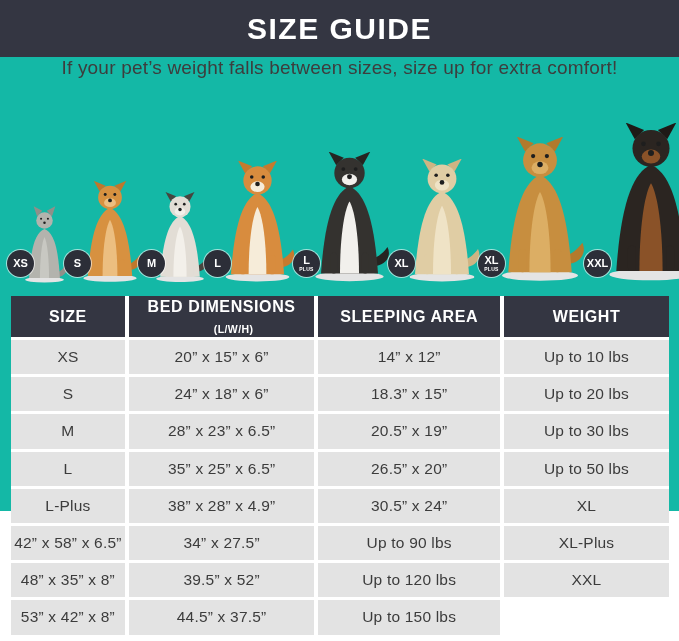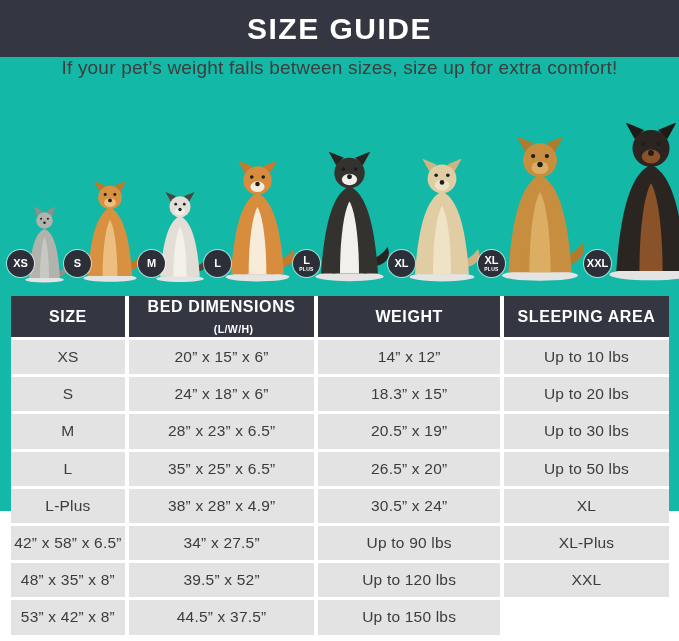--- a/index.html
+++ b/index.html
@@ -215,24 +215,24 @@
 
   <div class="size-table">
     <div class="th">
       <span class="h-main">SIZE</span>
     </div>
     <div class="th">
       <span class="h-main">BED DIMENSIONS</span>
       <span class="h-sub">(L/W/H)</span>
     </div>
     <div class="th">
+      <span class="h-main">SLEEPING AREA</span>
+    </div>
+    <div class="th">
       <span class="h-main">WEIGHT</span>
-    </div>
-    <div class="th">
-      <span class="h-main">SLEEPING AREA</span>
     </div>
 
     <div class="td">XS</div>
     <div class="td">20” x 15” x 6”</div>
     <div class="td">14” x 12”</div>
     <div class="td">Up to 10 lbs</div>
 
     <div class="td">S</div>
     <div class="td">24” x 18” x 6”</div>
     <div class="td">18.3” x 15”</div>

